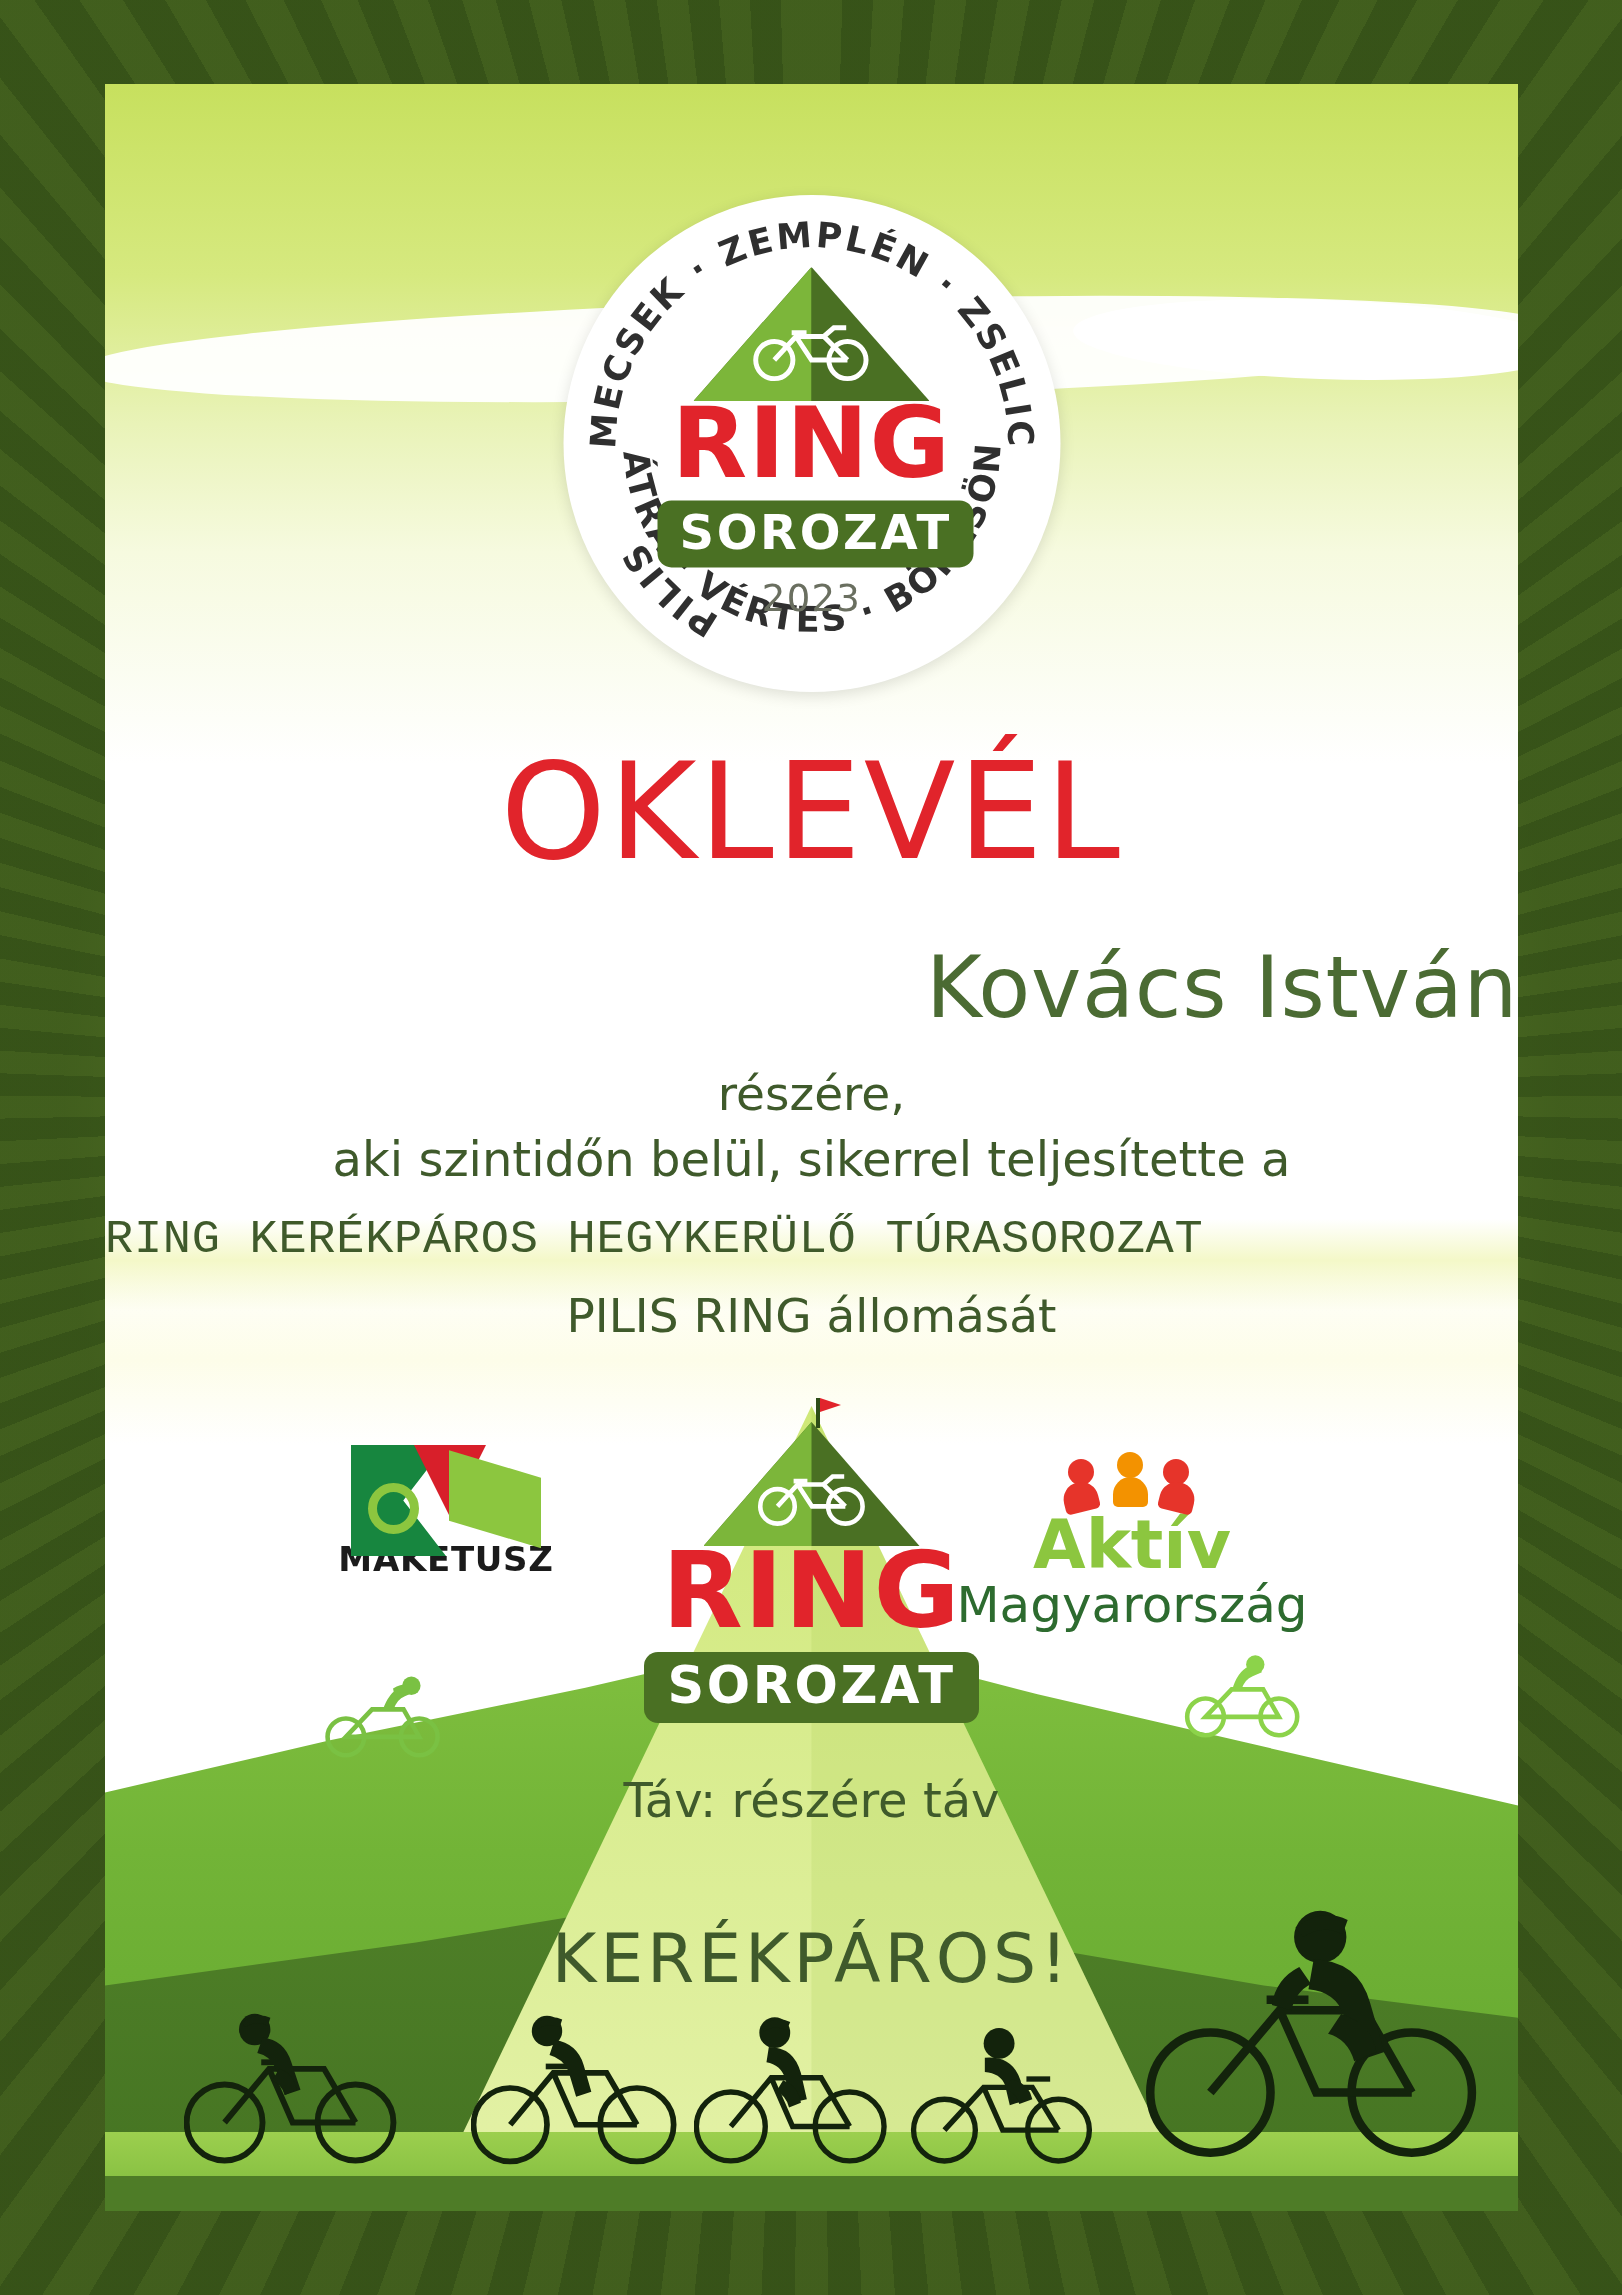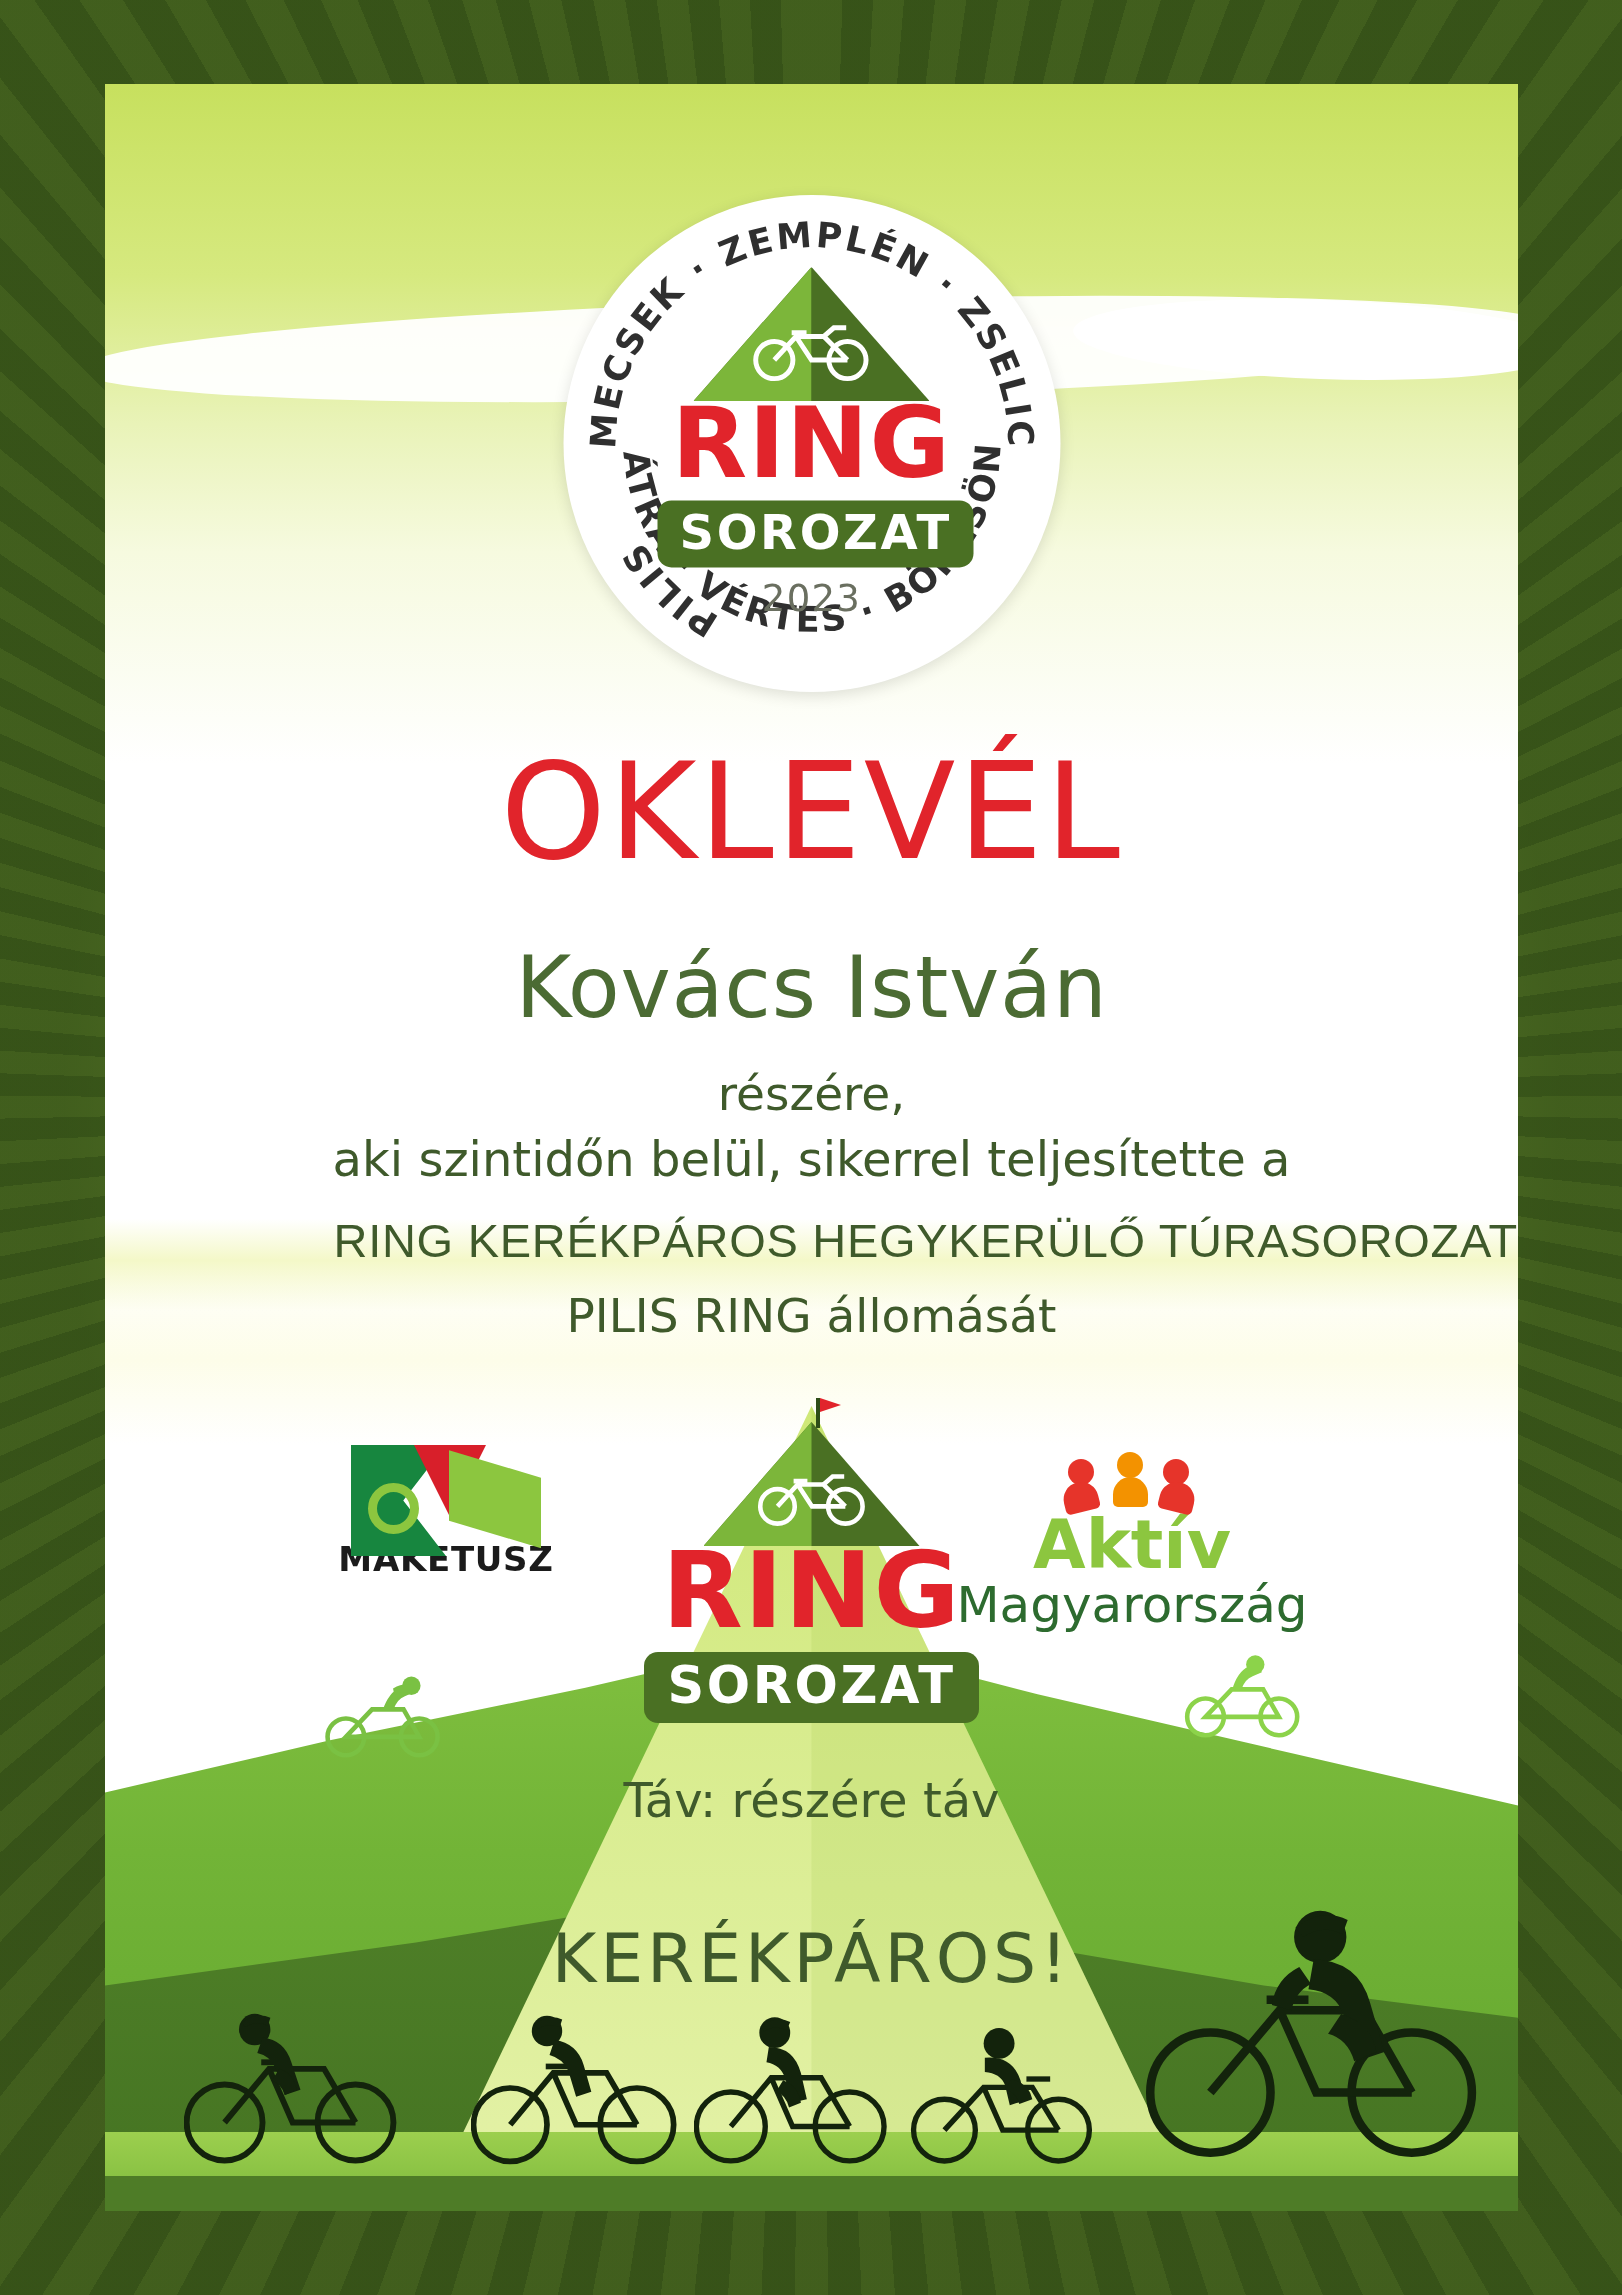--- a/index.html
+++ b/index.html
@@ -253,21 +253,21 @@
     color: #e1242b;
     font-family: "DejaVu Sans", sans-serif;
     font-size: 134px;
     letter-spacing: 2.6px;
     line-height: 1;
   }
   .recipient {
     position: absolute;
     left: 0; right: 0;
     top: 854px;
-    text-align: center;
+    text-align: right;
     color: #4b6b33;
     font-family: "DejaVu Sans", sans-serif;
     font-size: 85px;
     letter-spacing: 0.7px;
   }
   .line-reszere {
     position: absolute;
     left: 0; right: 0;
     top: 982px;
     text-align: center;
@@ -281,23 +281,23 @@
     top: 1047px;
     text-align: center;
     color: #3f5a2b;
     font-family: "DejaVu Sans", sans-serif;
     font-size: 48px;
   }
   .line-series {
     position: absolute;
     left: 0; right: 0;
     top: 1129px;
-    text-align: right;
+    text-align: left;
     color: #3f5a2b;
-    font-family: Liberation Sans, sans-serif;
+    font-family: Liberation Mono, monospace;
     font-size: 47px;
     letter-spacing: 0.7px;
   }
   .line-station {
     position: absolute;
     left: 0; right: 0;
     top: 1204px;
     text-align: center;
     color: #3f5a2b;
     font-family: "DejaVu Sans", sans-serif;

